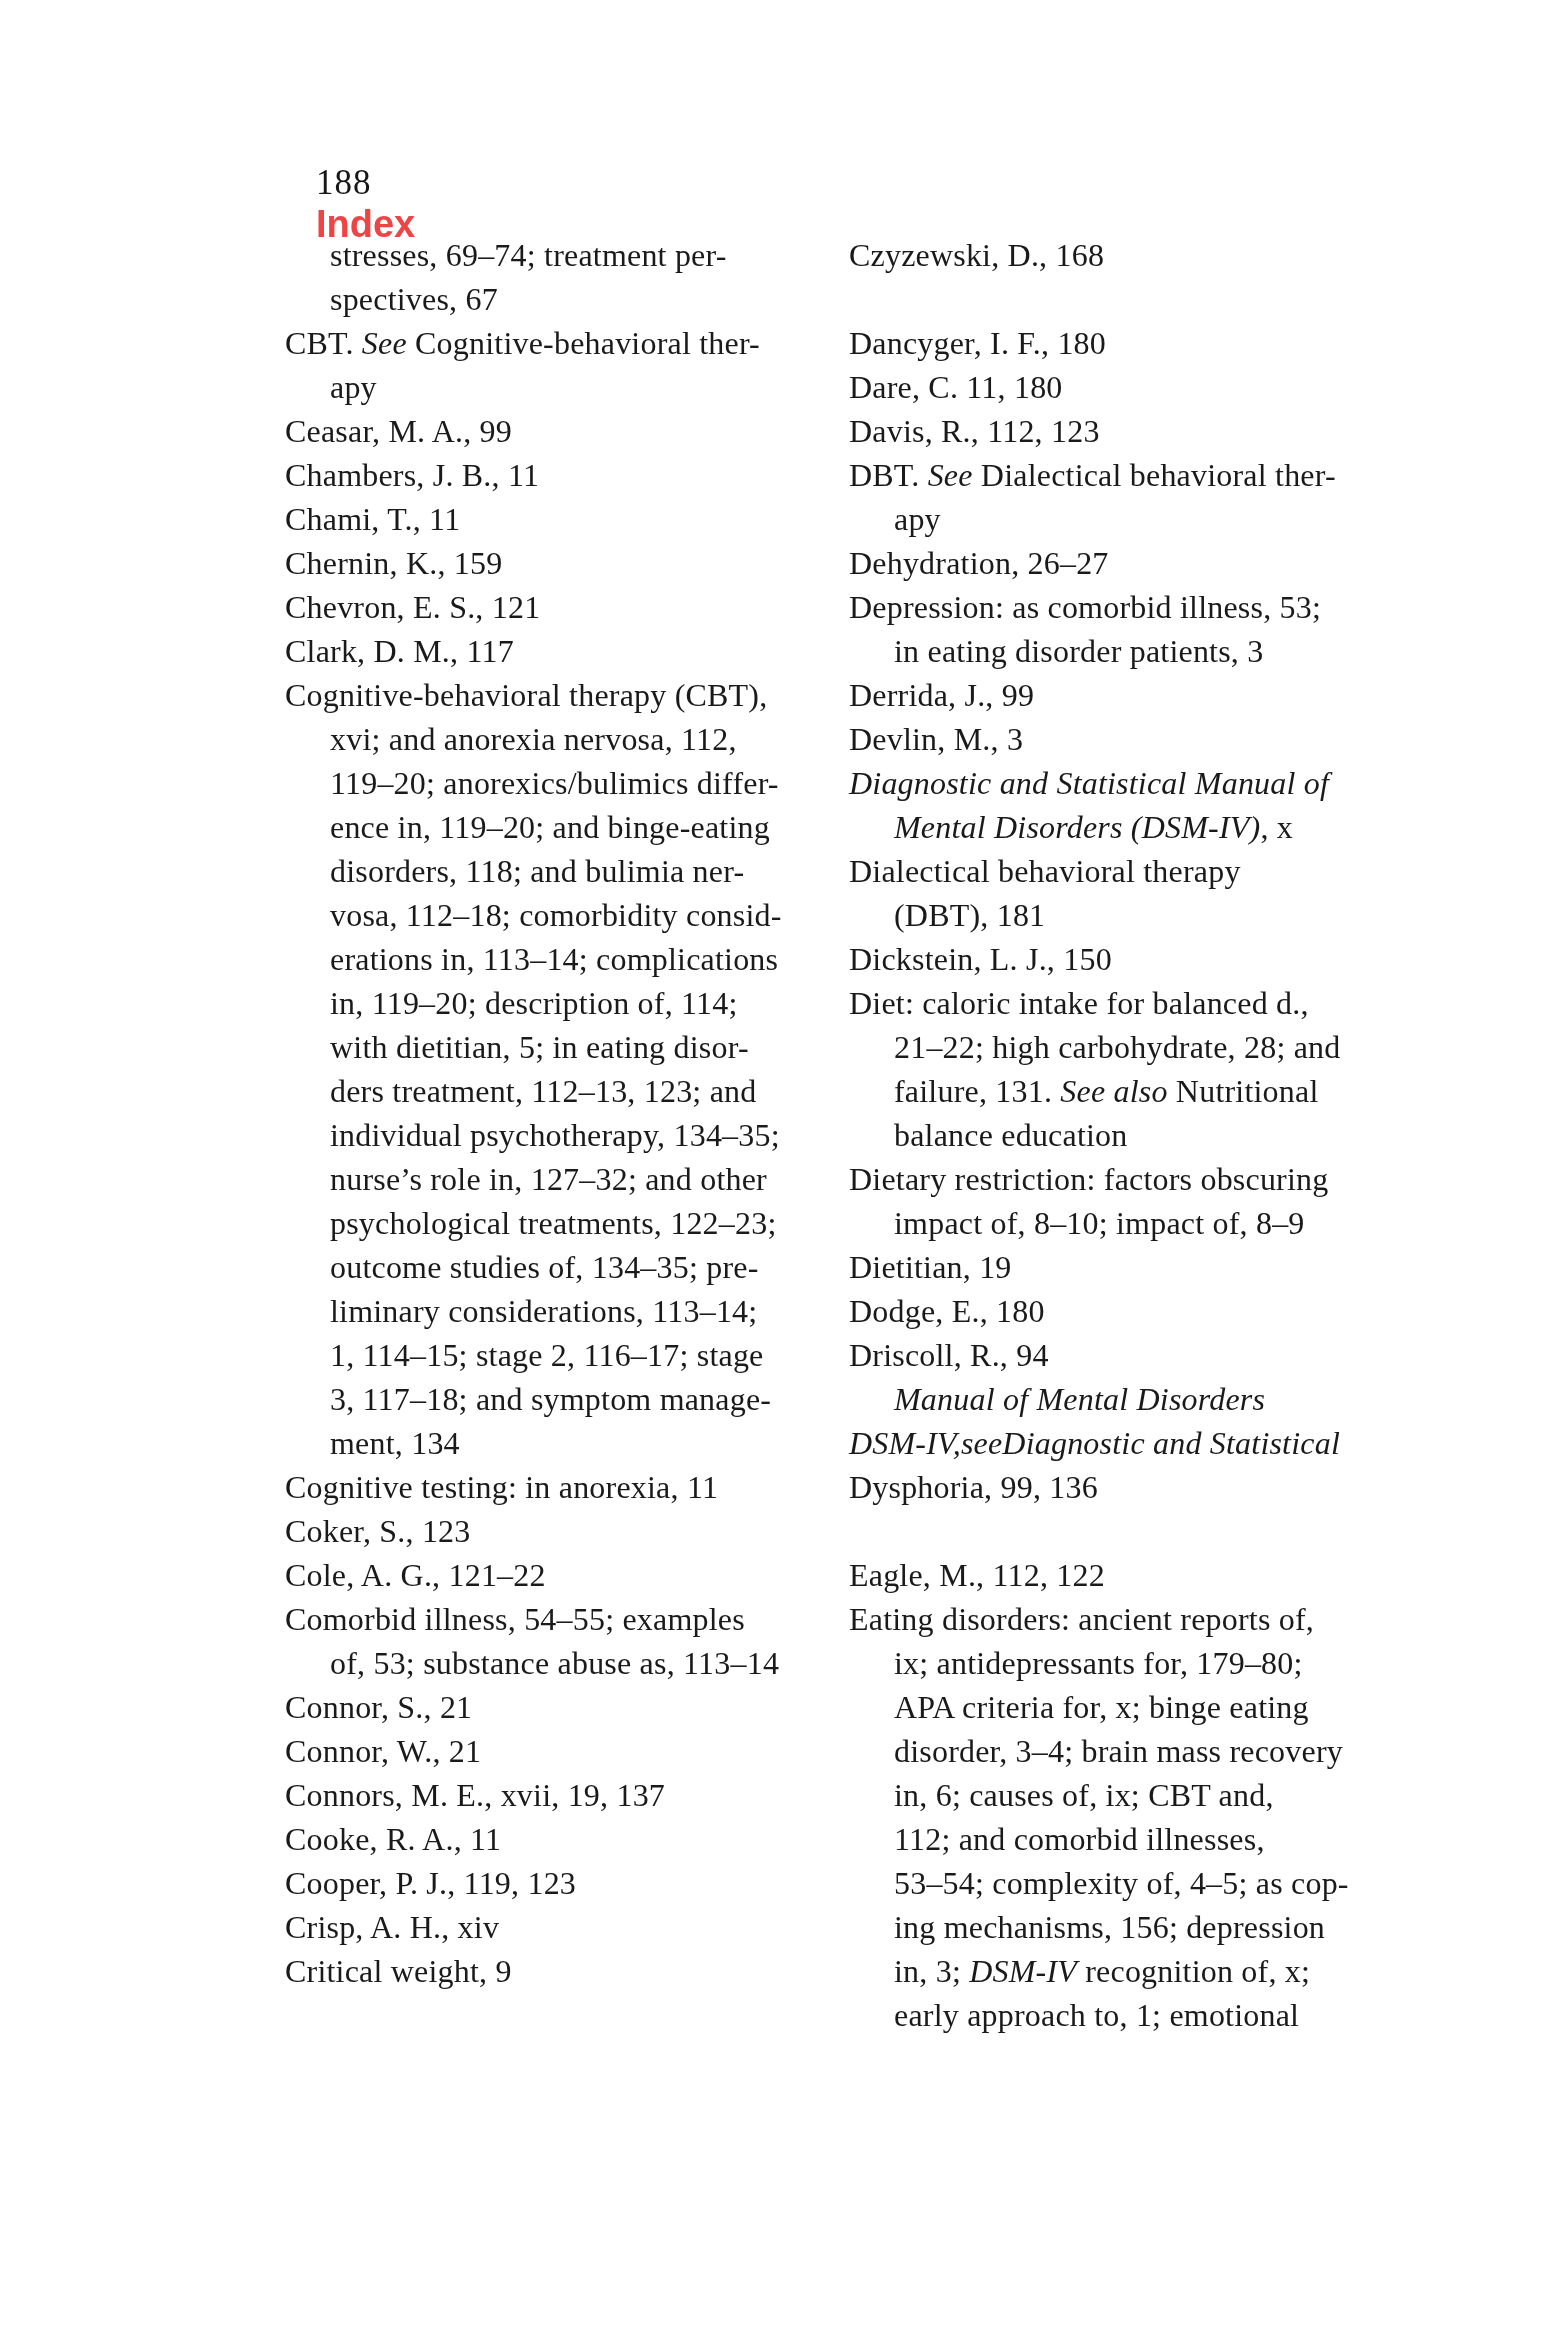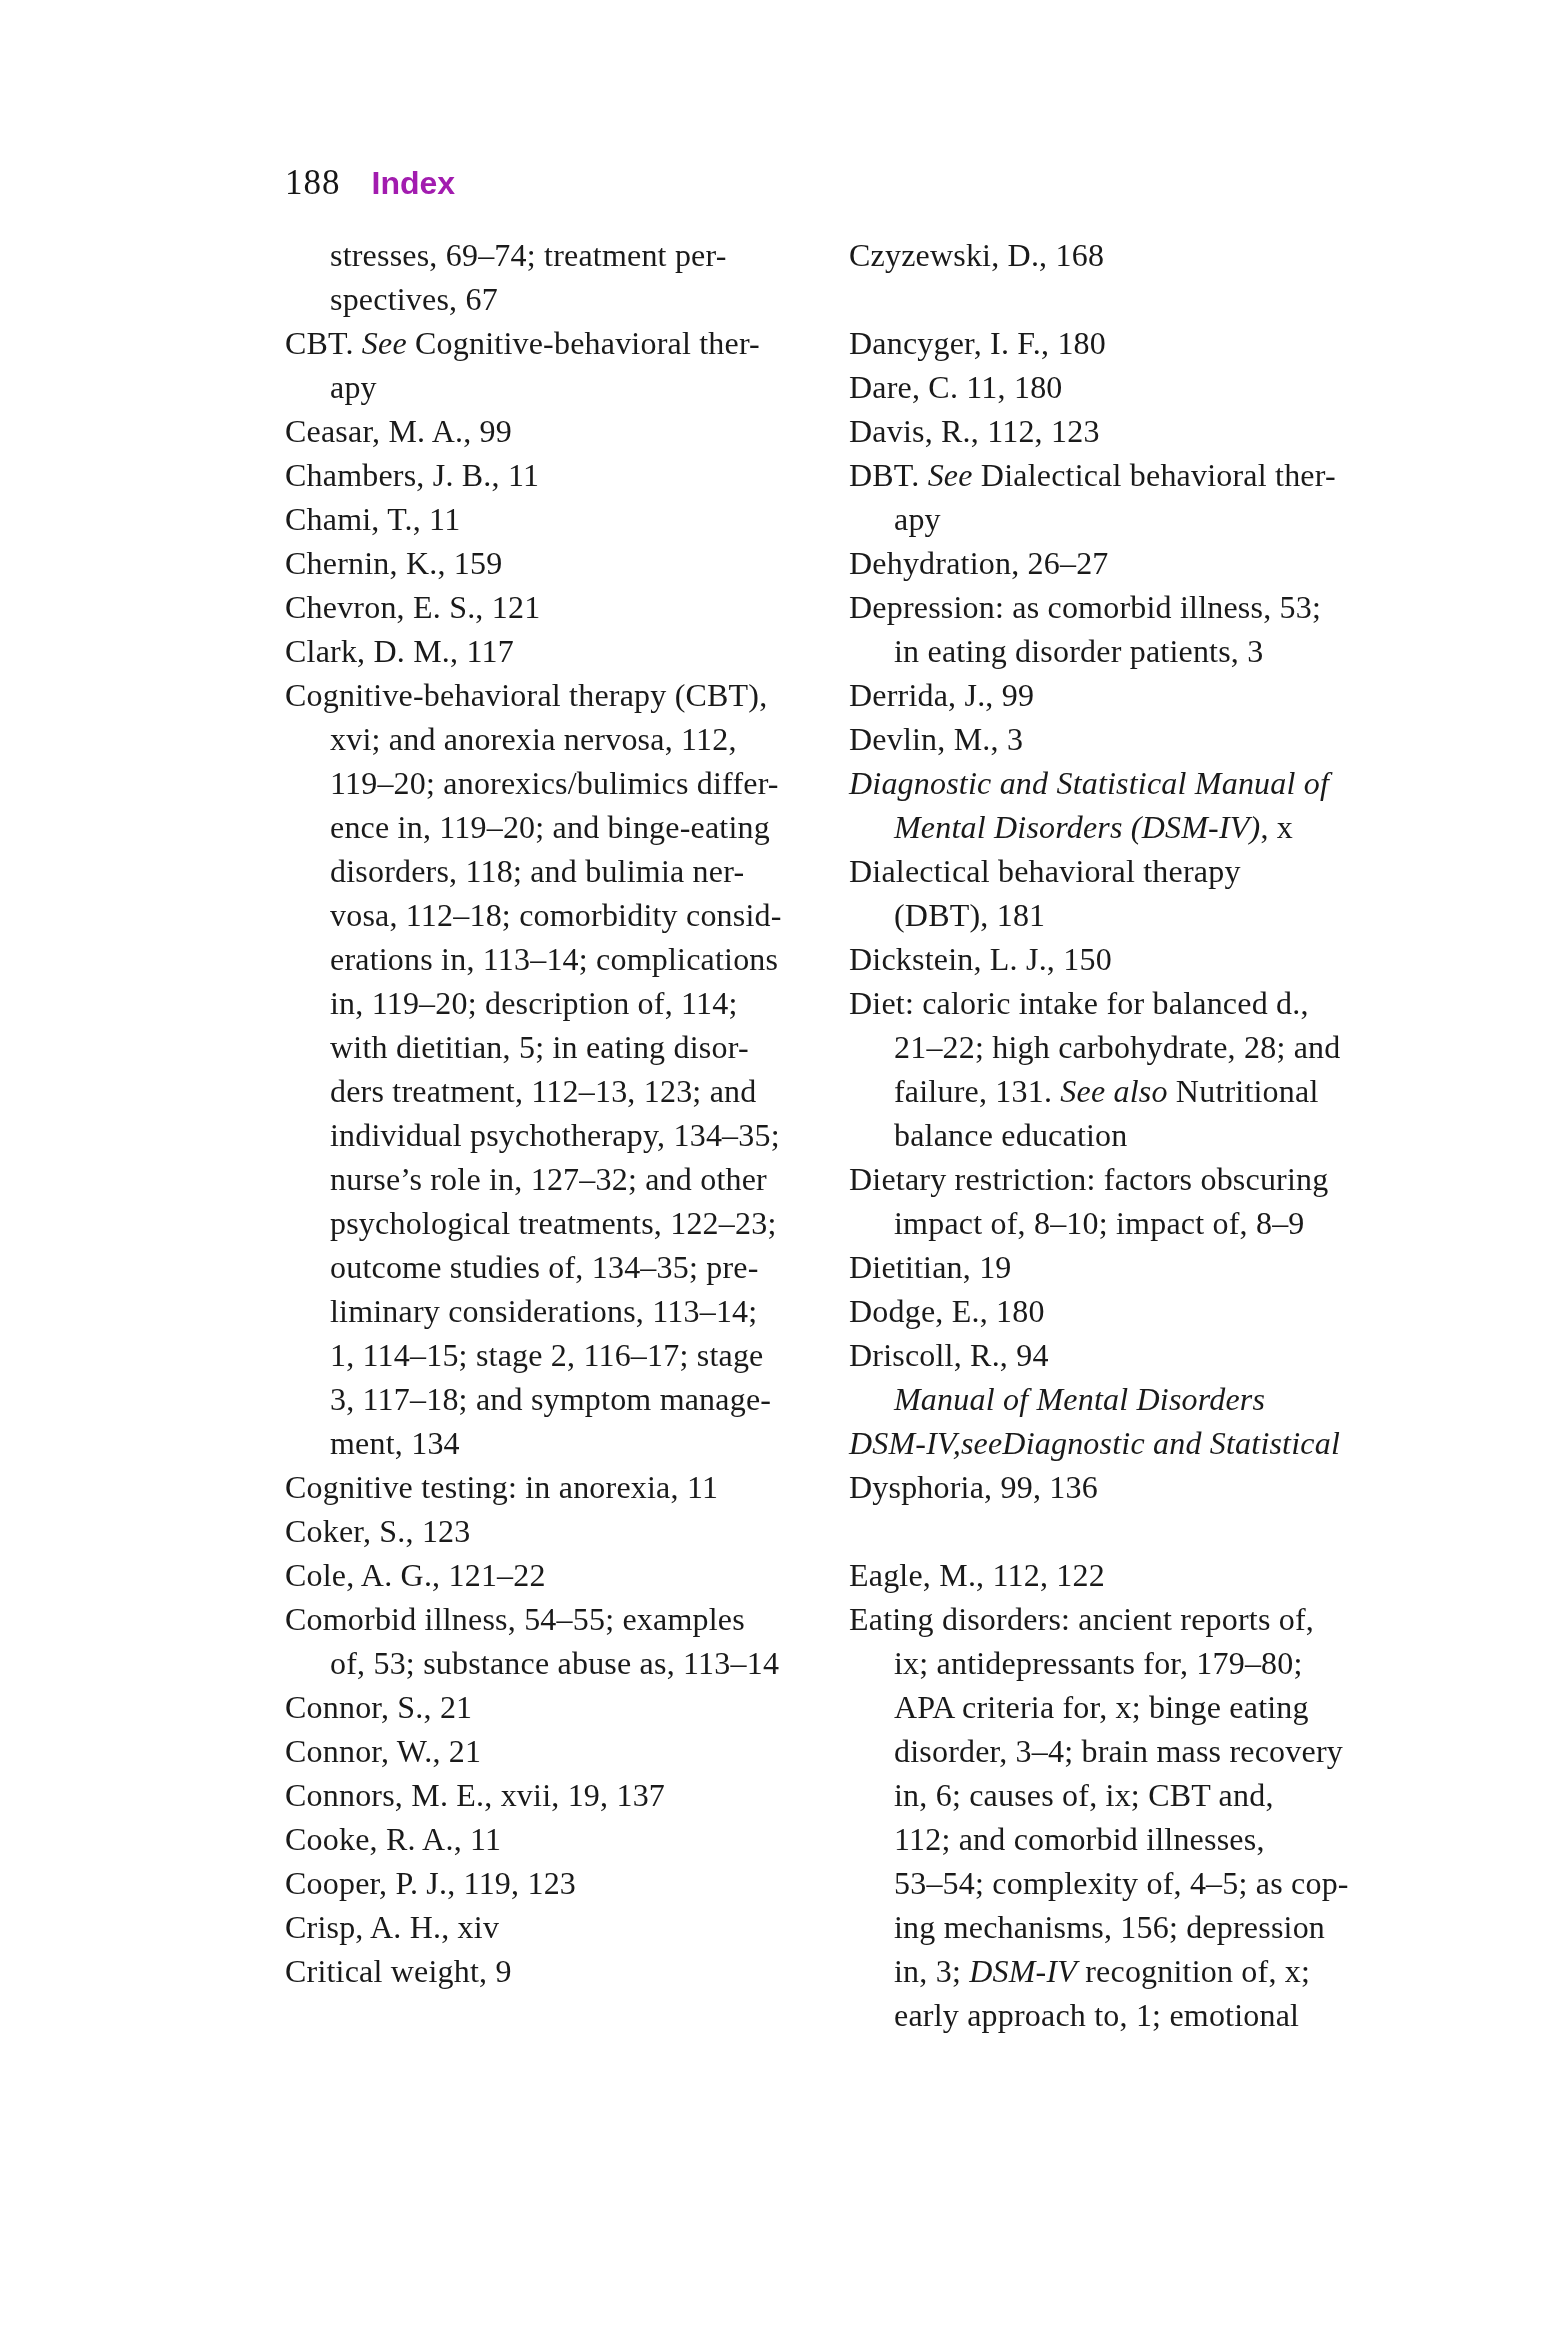--- a/index.html
+++ b/index.html
@@ -16,33 +16,34 @@
     font-family: "Liberation Serif", serif;
     color: #1a1a1a;
   }
   .running-head {
     position: absolute;
     left: 285px;
     top: 163px;
     display: flex;
     align-items: baseline;
     white-space: nowrap;
+    flex-direction: column;
   }
   .folio {
     font-family: "Liberation Serif", serif;
     font-size: 35px;
     letter-spacing: 1px;
     color: #161616;
   }
   .head-label {
     font-family: "Liberation Sans", sans-serif;
     font-weight: bold;
-    font-size: 32px;
+    font-size: 38px;
     margin-left: 31px;
-    color: #a21caf;
+    color: #ef4444;
   }
   .col {
     position: absolute;
     top: 233px;
     width: 540px;
     font-size: 32px;
     line-height: 44px;
     letter-spacing: 0.2px;
     color: #1a1a1a;
   }

